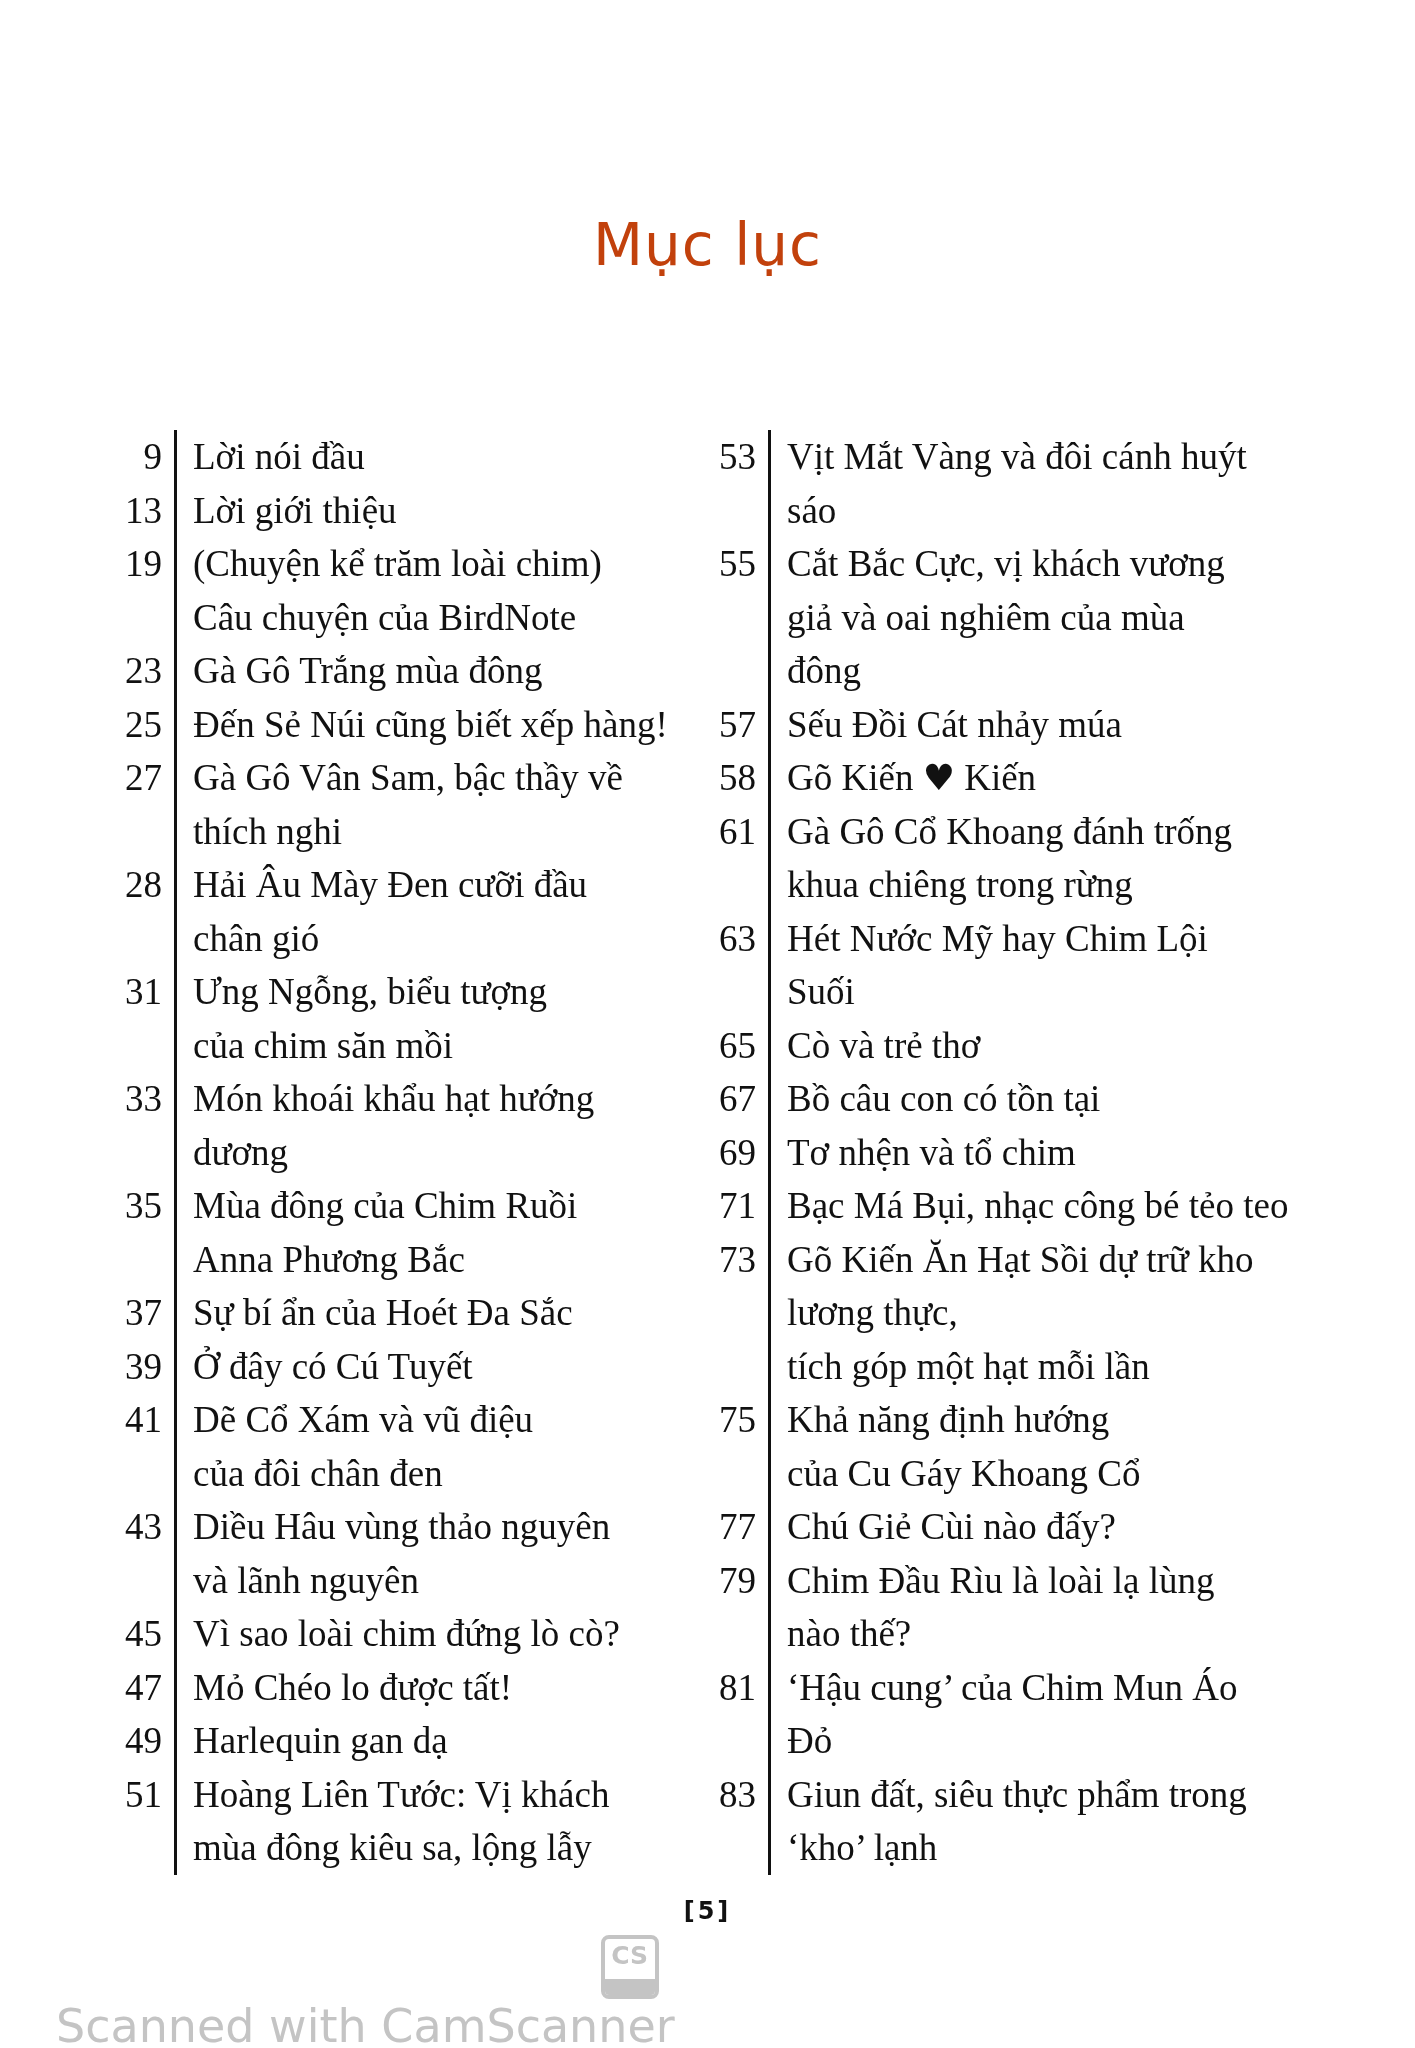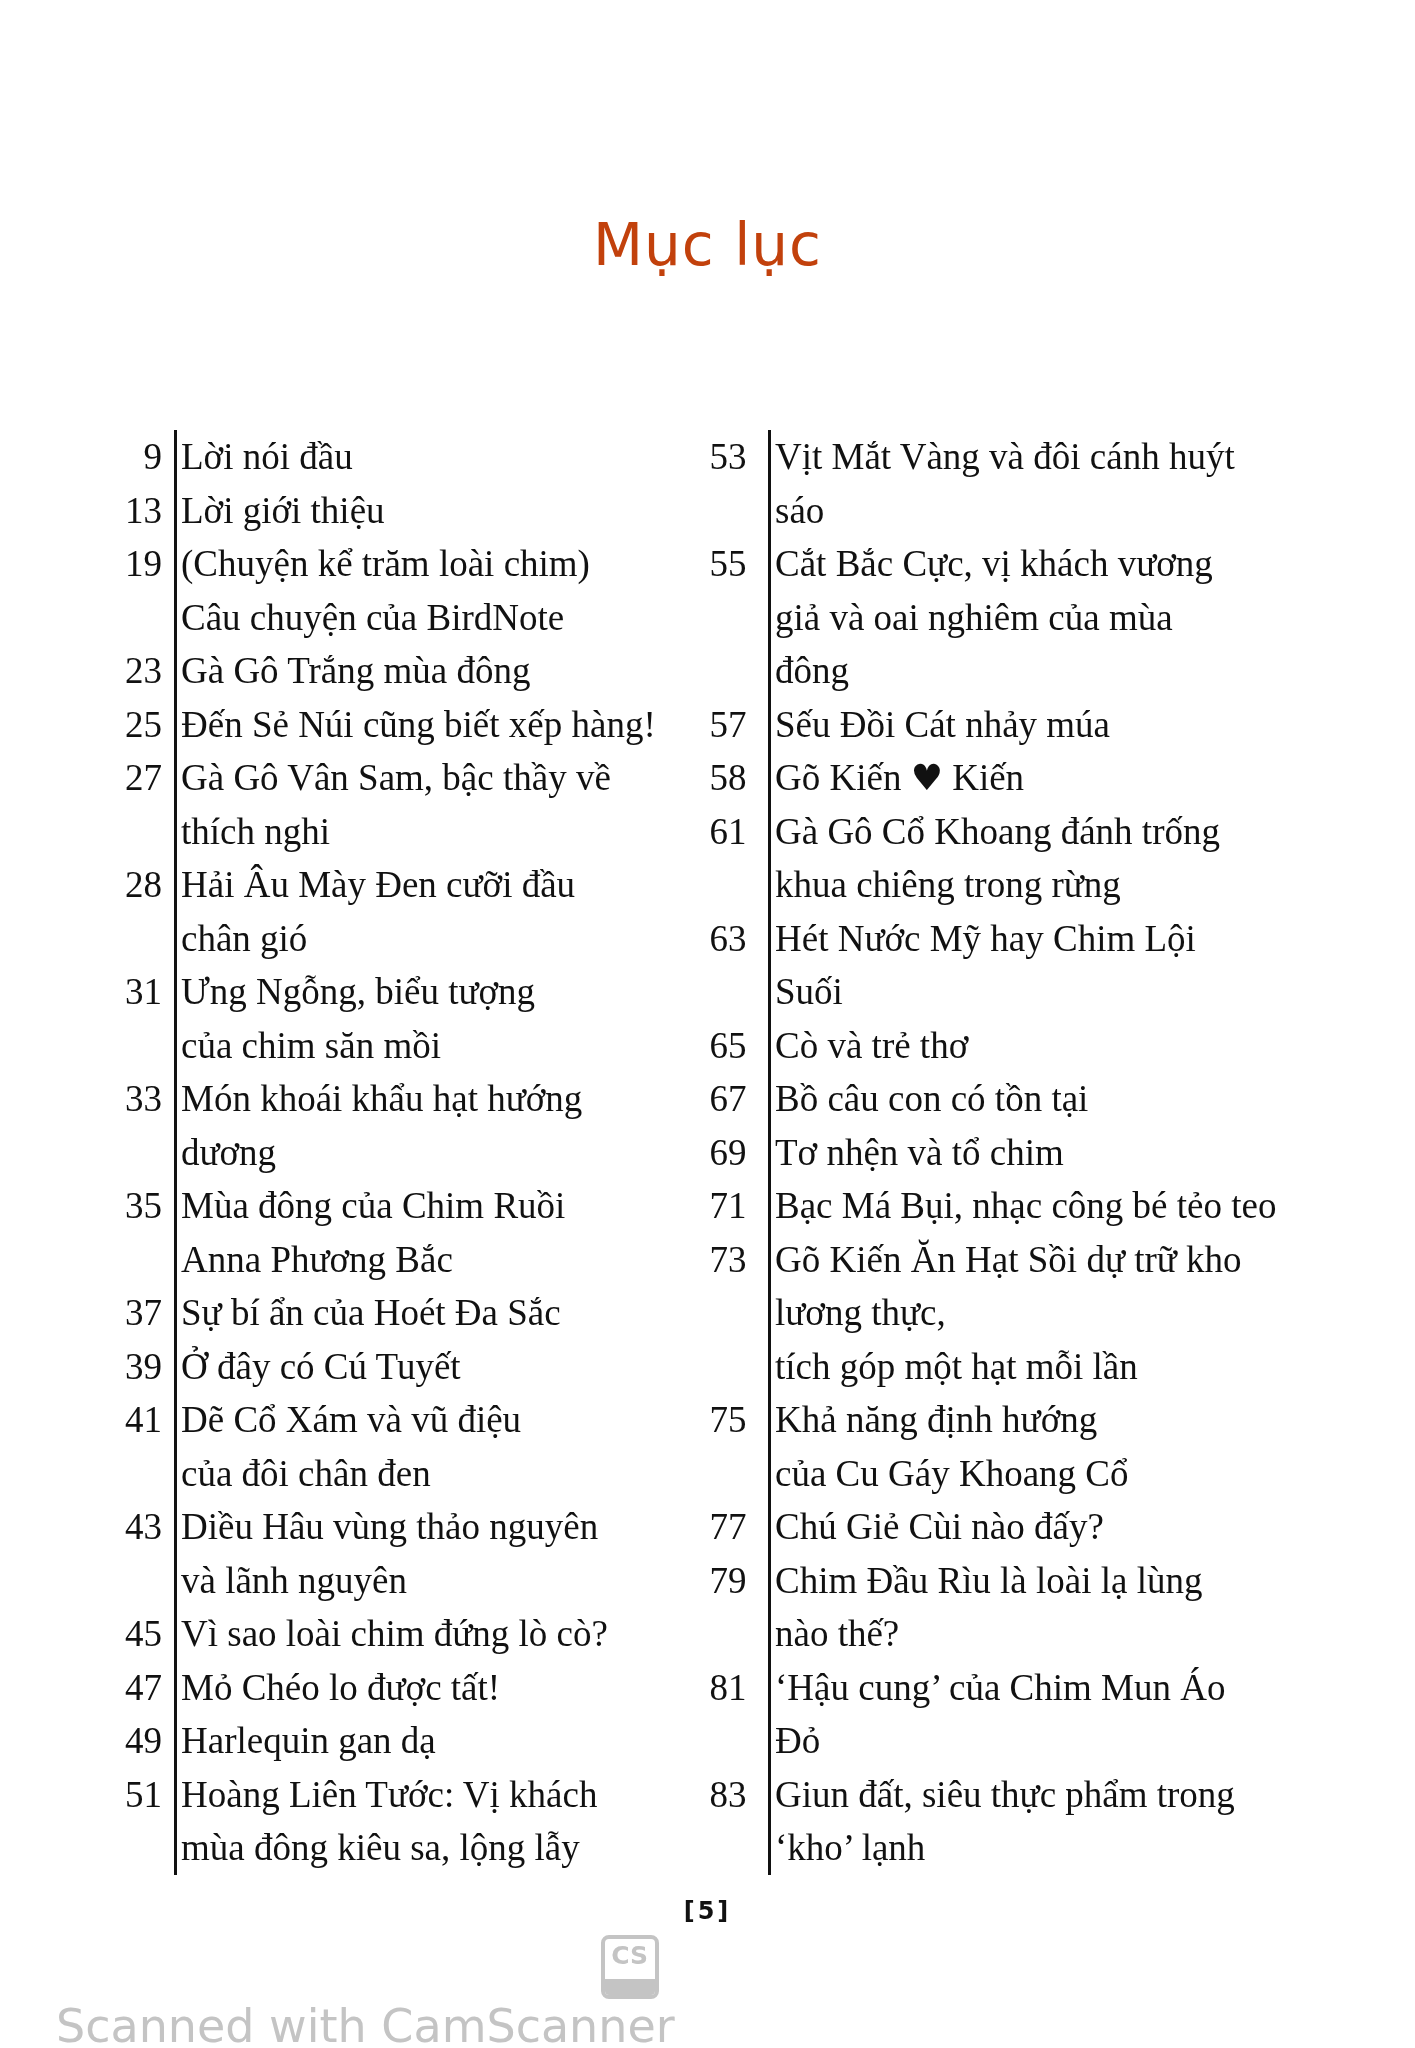--- a/index.html
+++ b/index.html
@@ -7,22 +7,22 @@
   .title {
     position: absolute; left: 0; width: 1415px; top: 172px; text-align: center;
     font-family: "DejaVu Sans", sans-serif; font-size: 58px; font-weight: normal; letter-spacing: 1px; color: #c2410c;
   }
   .col { position: absolute; top: 430px; font-family: "Liberation Serif", serif; font-size: 37px; color: #111; }
   .col.left { left: 100px; width: 600px; }
   .col.right { left: 700px; width: 640px; }
   .entry { display: flex; align-items: flex-start; }
   .num { text-align: right; padding-right: 12px; line-height: 53.5px; flex: none; }
   .col.left .num { width: 62px; }
-  .col.right .num { width: 56px; text-align: center; }
-  .lines { border-left: 3px solid #111; padding-left: 4px; flex: 1; }
+  .col.right .num { width: 56px; }
+  .lines { border-left: 3px solid #111; padding-left: 16px; flex: 1; }
   .line { line-height: 53.5px; white-space: nowrap; }
   .heart { font-family: "DejaVu Sans", sans-serif; font-size: 36px; }
   .pageno {
     position: absolute; top: 1897px; left: 0; width: 1415px; text-align: center;
     font-family: "DejaVu Sans", sans-serif; font-weight: bold; font-size: 24px; letter-spacing: 3px;
   }
   .footer { position: absolute; left: 56px; top: 1935px; display: flex; align-items: flex-end; flex-direction: column; }
   .cs-logo {
     width: 58px; height: 64px; border: 4px solid #c4c4c4; border-radius: 8px; box-sizing: border-box;
     position: relative; overflow: hidden; margin-right: 16px;

